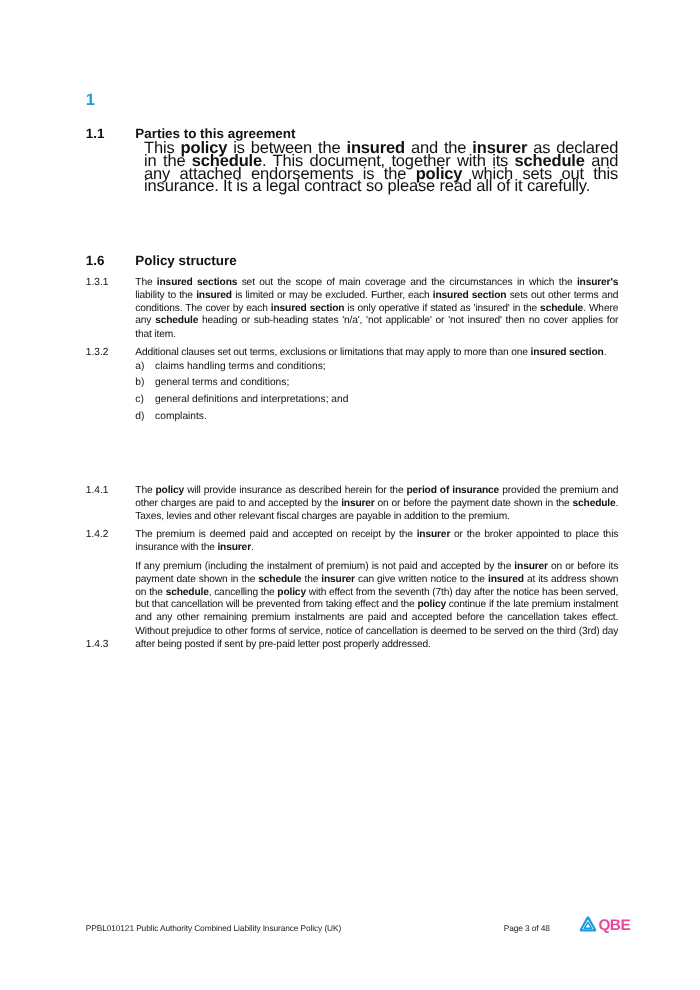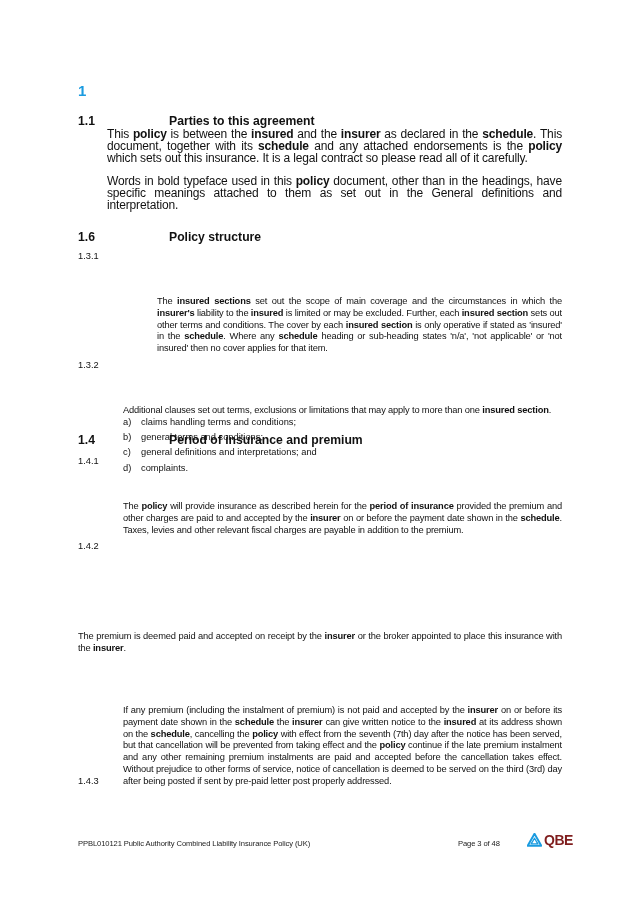--- a/index.html
+++ b/index.html
@@ -11,70 +11,68 @@
   .h1 {
     position: absolute; left: 78px; top: 82px;
     font-size: 15px; font-weight: bold; color: #1a9be0;
     display: flex; letter-spacing: -0.2px;
   }
   .h1 .num { width: 45px; }
   .section { position: absolute; left: 78px; width: 484px; }
   .h2 {
     display: flex; font-size: 12.2px; font-weight: bold; color: #111;
     line-height: 16px;
-    gap: 46px;
   }
   .h2 .num { width: 45px; }
   .para {
-    margin-left: 29px; font-size: 12px; line-height: 11.8px;
+    margin-left: 53px; font-size: 15px; line-height: 11.8px;
     text-align: justify; color: #111; letter-spacing: -0.15px;
   }
   .clause { display: flex; font-size: 9.3px; line-height: 11.8px; }
   .clause .num { width: 45px; flex: 0 0 45px; color: #111; }
-  .clause .text { flex: 1; text-align: justify; letter-spacing: -0.15px; margin-top: 45px; }
+  .clause .text { flex: 1; text-align: justify; letter-spacing: -0.15px; }
   .list-item { display: flex; margin-left: 45px; font-size: 9.3px; line-height: 11.8px; margin-top: 3.5px; }
   .list-item .lbl { width: 18px; flex: 0 0 18px; }
   b { font-weight: bold; }
   .footer {
     position: absolute; left: 78px; top: 839px; width: 500px;
     font-size: 7.6px; color: #222; letter-spacing: -0.1px;
   }
   .footer .doc { position: absolute; left: 0; top: 0; white-space: nowrap; }
   .footer .page-num { position: absolute; left: 380px; top: 0; white-space: nowrap; }
   .logo { position: absolute; left: 527px; top: 832px; display: flex; align-items: center; }
   .logo .mark { width: 15px; height: 15px; }
-  .logo .word { font-size: 14px; font-weight: bold; color: #7f1d1d; margin-left: 2px; letter-spacing: -0.5px; }
+  .logo .word { font-size: 14px; font-weight: bold; color: #ec4899; margin-left: 2px; letter-spacing: -0.5px; }
 </style>
 </head>
 <body>
 
 <div class="page">
 
   <div class="h1">
     <span class="num">1</span>
   </div>
 
   <div class="section" style="top:113px;">
     <div class="h2">
       <span class="num">1.1</span>
       <span>Parties to this agreement</span>
     </div>
     <div class="para"><span>This </span><b>policy</b><span> is between the </span><b>insured</b><span> and the </span><b>insurer</b><span> as declared in the </span><b>schedule</b><span>. This document, together with its </span><b>schedule</b><span> and any attached endorsements is the </span><b>policy</b><span> which sets out this insurance. It is a legal contract so please read all of it carefully.</span></div>
   </div>
 
   <div class="section" style="top:176px;">
-    <div class="para"><span>Words in bold typeface used in this </span><b>policy</b><span> document, other than in the headings, have specific meanings attached to them as set out in the General definitions and interpretation.</span></div>
   </div>
 
   <div class="section" style="top:229px;">
     <div class="h2">
       <span class="num">1.6</span>
       <span>Policy structure</span>
     </div>
-    <div class="clause" style="margin-top:6px;gap:34px;">
+    <div class="clause" style="margin-top:6px;">
       <span class="num">1.3.1</span>
       <span class="text"><span>The </span><b>insured sections</b><span> set out the scope of main coverage and the circumstances in which the </span><b>insurer's</b><span> liability to the </span><b>insured</b><span> is limited or may be excluded. Further, each </span><b>insured section</b><span> sets out other terms and conditions. The cover by each </span><b>insured section</b><span> is only operative if stated as 'insured' in the </span><b>schedule</b><span>. Where any </span><b>schedule</b><span> heading or sub-heading states 'n/a', 'not applicable' or 'not insured' then no cover applies for that item.</span></span>
     </div>
     <div class="clause" style="margin-top:5px;">
       <span class="num">1.3.2</span>
       <span class="text"><span>Additional clauses set out terms, exclusions or limitations that may apply to more than one </span><b>insured section</b><span>.</span></span>
     </div>
     <div class="list-item" style="margin-top:0;">
       <span class="lbl">a)</span>
       <span>claims handling terms and conditions;</span>
@@ -87,29 +85,25 @@
       <span class="lbl">c)</span>
       <span>general definitions and interpretations; and</span>
     </div>
     <div class="list-item">
       <span class="lbl">d)</span>
       <span>complaints.</span>
     </div>
   </div>
 
   <div class="section" style="top:432px;">
-    <div class="h2">
-      <span class="num">1.4</span>
-      <span>Period of insurance and premium</span>
-    </div>
     <div class="clause" style="margin-top:8px;">
       <span class="num">1.4.1</span>
       <span class="text"><span>The </span><b>policy</b><span> will provide insurance as described herein for the </span><b>period of insurance</b><span> provided the premium and other charges are paid to and accepted by the </span><b>insurer</b><span> on or before the payment date shown in the </span><b>schedule</b><span>. Taxes, levies and other relevant fiscal charges are payable in addition to the premium.</span></span>
     </div>
-    <div class="clause" style="margin-top:5px;flex-direction:column;">
+    <div class="clause" style="margin-top:5px;">
       <span class="num">1.4.2</span>
       <span class="text"><span>The premium is deemed paid and accepted on receipt by the </span><b>insurer</b><span> or the broker appointed to place this insurance with the </span><b>insurer</b><span>.</span></span>
     </div>
     <div class="clause" style="margin-top:5px;align-items:flex-end;">
       <span class="num">1.4.3</span>
       <span class="text"><span>If any premium (including the instalment of premium) is not paid and accepted by the </span><b>insurer</b><span> on or before its payment date shown in the </span><b>schedule</b><span> the </span><b>insurer</b><span> can give written notice to the </span><b>insured</b><span> at its address shown on the </span><b>schedule</b><span>, cancelling the </span><b>policy</b><span> with effect from the seventh (7th) day after the notice has been served, but that cancellation will be prevented from taking effect and the </span><b>policy</b><span> continue if the late premium instalment and any other remaining premium instalments are paid and accepted before the cancellation takes effect. Without prejudice to other forms of service, notice of cancellation is deemed to be served on the third (3rd) day after being posted if sent by pre-paid letter post properly addressed.</span></span>
     </div>
   </div>
 
   <div class="footer">

